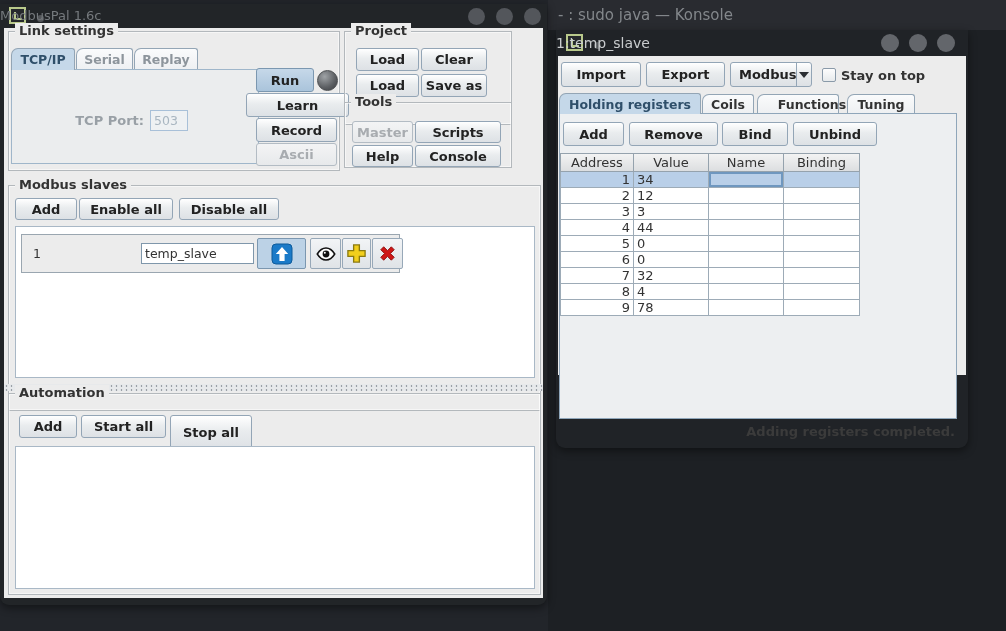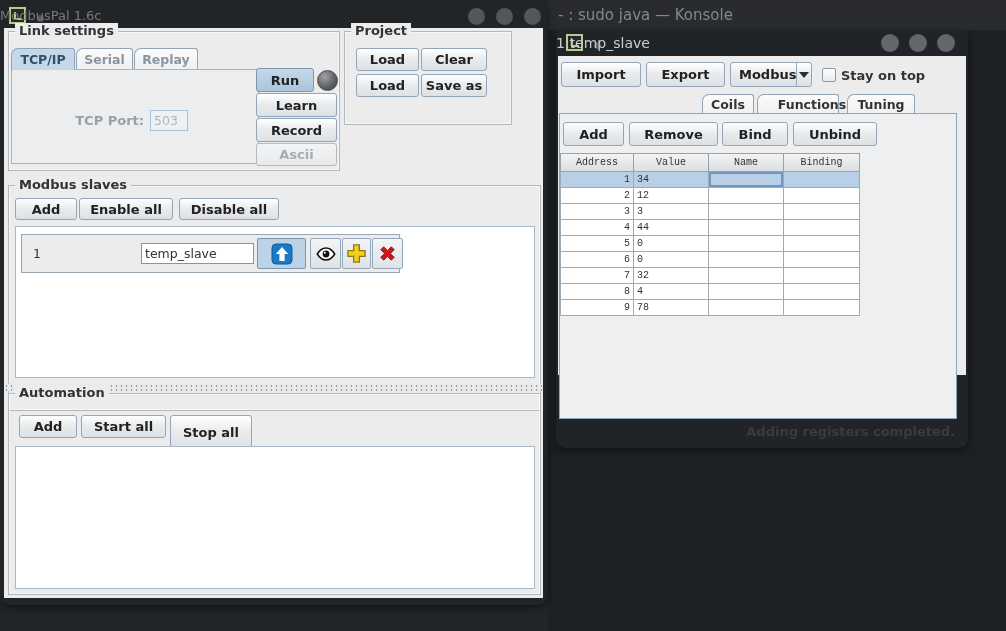--- a/index.html
+++ b/index.html
@@ -53,21 +53,21 @@
 
   .combo { position:absolute; display:flex; background:linear-gradient(#ffffff,#e9ecee 45%,#dde1e5);
            border:1px solid #93a5b6; border-radius:3px; }
   .combo .combo-label { flex:1; display:flex; align-items:center; padding-left:8px; font-size:13px; font-weight:bold; color:#222; }
   .combo .combo-arrow { width:23px; border-left:1px solid #93a5b6; display:flex; align-items:center; justify-content:center; }
   .combo .combo-arrow::after { content:""; width:0; height:0; border-left:5px solid transparent; border-right:5px solid transparent; border-top:6px solid #2a2e33; }
 
   .checkbox { position:absolute; width:14px; height:14px; background:linear-gradient(#fdfdfd,#e7eaec); border:1px solid #8a9aa9; border-radius:2px; }
 
   
-  .jtable { position:absolute; font-size:10px; color:#333;font-family:Liberation Mono, monospace; }
+  .jtable { position:absolute; font-size:13px; color:#333; }
   .jtable .thead { display:flex; height:19px; }
   .jtable .th { background:linear-gradient(#f3f3f3,#dcdee0); border:1px solid #95a2ad; border-left:none;
                 display:flex; align-items:center; justify-content:center; }
   .jtable .th:first-child { border-left:1px solid #95a2ad; }
   .jtable .tr { display:flex; height:16px; }
   .jtable .td { background:#fff; border-right:1px solid #9dabb7; border-bottom:1px solid #9dabb7;
                 display:flex; align-items:center; overflow:hidden; }
   .jtable .tr .td:first-child { border-left:1px solid #9dabb7; }
   .jtable .tr.selected .td { background:#b9cfe8; }
   .jtable .tr.selected .td.c-name { box-shadow:inset 0 0 0 2px #6f97bf; }
@@ -121,21 +121,21 @@
           <span class="plain-label dim-label" style="left:10px; top:43px; width:122px; text-align:right;">TCP Port:</span>
           <div class="textfield dim" style="left:138px; top:40px; width:38px; height:21px;">
             <span>503</span>
           </div>
         </div>
 
         <div class="btn toggled" style="left:247px; top:36px; width:58px; height:24px;">
           <span>Run</span>
         </div>
         <span class="led" style="left:308px; top:38px;"></span>
-        <div class="btn" style="left:247px; top:61px; width:81px; height:24px;">
+        <div class="btn" style="left:237px; top:61px; width:103px; height:24px;">
           <span>Learn</span>
         </div>
         <div class="btn" style="left:247px; top:86px; width:81px; height:24px;">
           <span>Record</span>
         </div>
         <div class="btn disabled" style="left:247px; top:111px; width:81px; height:23px;">
           <span>Ascii</span>
         </div>
       </div>
 
@@ -148,20 +148,35 @@
           <span>Clear</span>
         </div>
         <div class="btn" style="left:11px; top:42px; width:63px; height:23px;">
           <span>Load</span>
         </div>
         <div class="btn" style="left:76px; top:42px; width:66px; height:23px;">
           <span>Save as</span>
         </div>
       </div>
 
+      <div class="group" style="left:340px; top:74px; width:168px; height:66px;">
+        <span class="group-title">Tools</span>
+        <div class="btn disabled" style="left:7px; top:18px; width:61px; height:22px;">
+          <span>Master</span>
+        </div>
+        <div class="btn" style="left:70px; top:18px; width:86px; height:22px;">
+          <span>Scripts</span>
+        </div>
+        <div class="btn" style="left:7px; top:42px; width:61px; height:22px;">
+          <span>Help</span>
+        </div>
+        <div class="btn" style="left:70px; top:42px; width:86px; height:22px;">
+          <span>Console</span>
+        </div>
+      </div>
 
       <div class="group" style="left:4px; top:157px; width:533px; height:226px;">
         <span class="group-title">Modbus slaves</span>
         <div class="btn" style="left:6px; top:12px; width:62px; height:22px;">
           <span>Add</span>
         </div>
         <div class="btn" style="left:70px; top:12px; width:94px; height:22px;">
           <span>Enable all</span>
         </div>
         <div class="btn" style="left:170px; top:12px; width:100px; height:22px;">
@@ -246,20 +261,23 @@
       <div class="btn" style="left:88px; top:6px; width:79px; height:25px;">
         <span>Export</span>
       </div>
       <div class="combo" style="left:172px; top:6px; width:82px; height:25px;">
         <span class="combo-label">Modbus</span>
         <span class="combo-arrow"></span>
       </div>
       <span class="checkbox" style="left:264px; top:12px;"></span>
       <span class="plain-label" style="left:283px; top:12px;">Stay on top</span>
 
+      <div class="jtab selected" style="left:1px; top:37px; width:142px; height:21px;">
+        <span>Holding registers</span>
+      </div>
       <div class="jtab" style="left:144px; top:38px; width:52px; height:19px;">
         <span>Coils</span>
       </div>
       <div class="jtab" style="left:199px; top:38px; width:82px; height:19px;padding-left:28px;">
         <span>Functions</span>
       </div>
       <div class="jtab" style="left:289px; top:38px; width:68px; height:19px;">
         <span>Tuning</span>
       </div>
 

